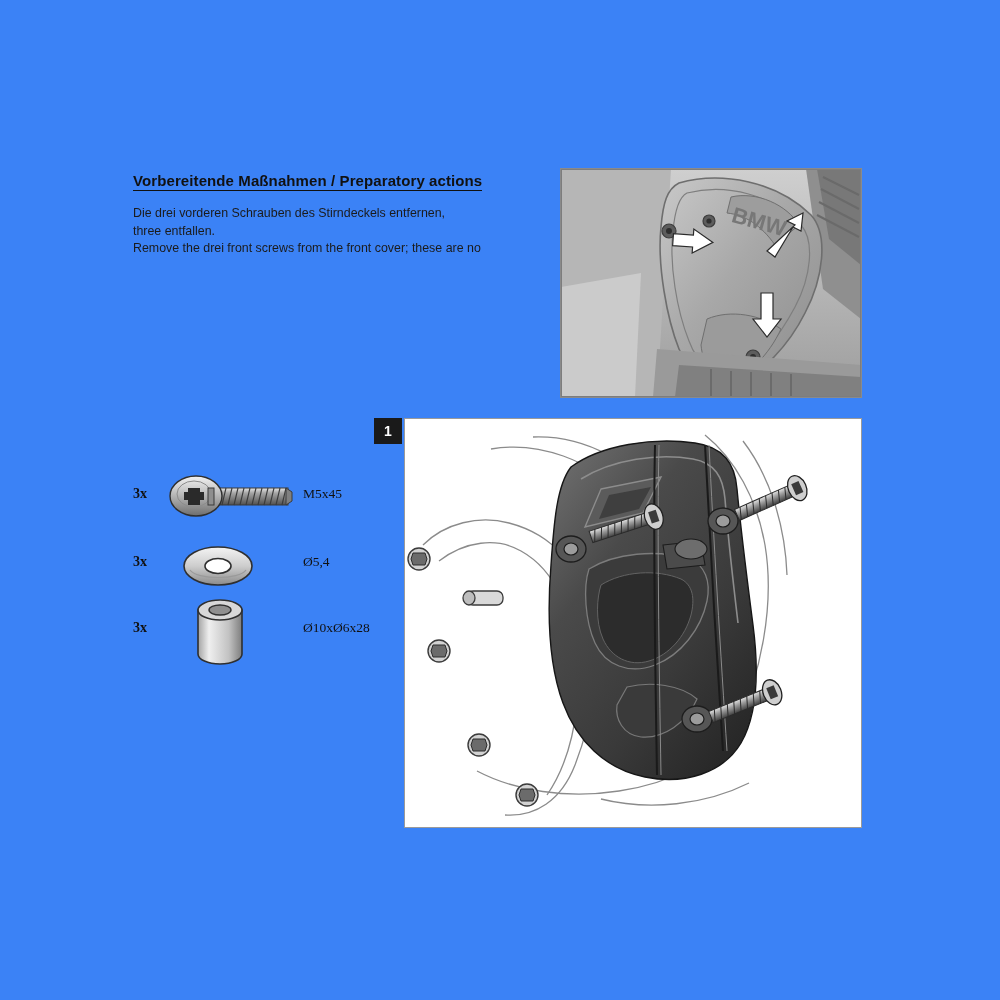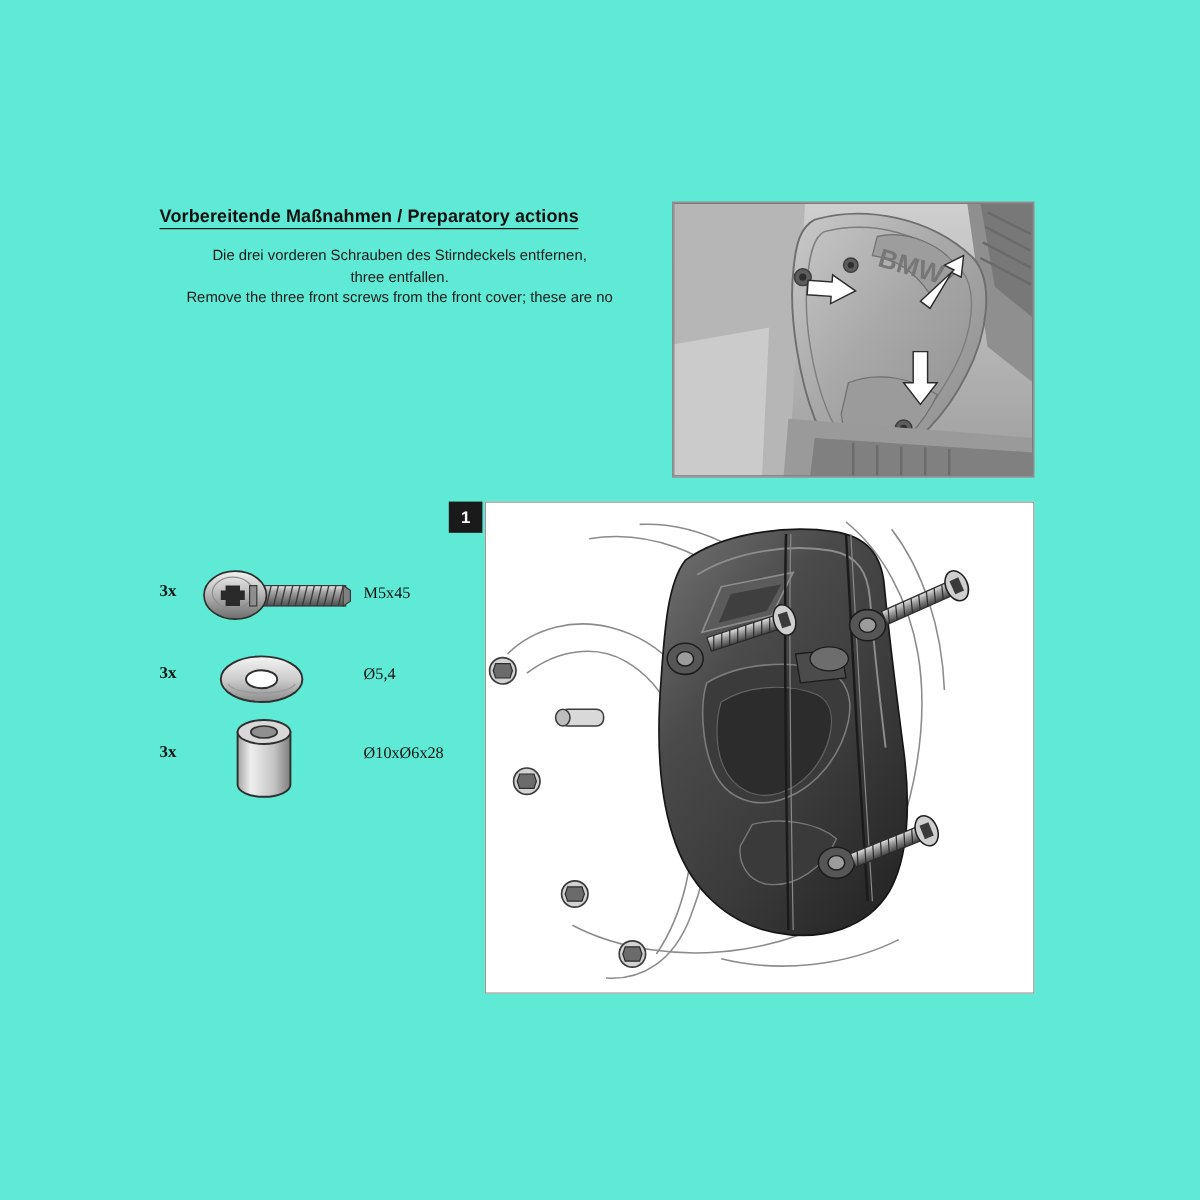--- a/index.html
+++ b/index.html
@@ -13,21 +13,21 @@
     position: relative;
     font-family: "Liberation Sans", sans-serif;
     color: #111111;
     overflow: hidden;
   }
 
   .sheet {
     position: absolute;
     left: 0; top: 0;
     width: 1000px; height: 1000px;
-    background: #5eead4;
+    background: #3b82f6;
   }
 
   
   .prep-block {
     position: absolute;
     left: 133px;
     top: 172px;
     width: 400px;
   }
   .prep-title {
@@ -38,21 +38,21 @@
     display: inline-block;
     padding-bottom: 1px;
     white-space: nowrap;
   }
   .prep-body {
     margin-top: 14px;
     font-size: 12.4px;
     line-height: 1.42;
     color: #1b1b1b;
   }
-  .prep-body div { white-space: nowrap; text-align: center; }
+  .prep-body div { white-space: nowrap; }
 
   
   .photo {
     position: absolute;
     left: 560px;
     top: 168px;
     width: 300px;
     height: 228px;
     border: 1px solid #8a8a8a;
     overflow: hidden;
@@ -136,21 +136,21 @@
 </head>
 <body>
 
 <div class="sheet">
 
   <div class="prep-block">
     <div class="prep-title">Vorbereitende Maßnahmen / Preparatory actions</div>
     <div class="prep-body">
       <div>Die drei vorderen Schrauben des Stirndeckels entfernen,</div>
       <div>three entfallen.</div>
-      <div>Remove the three front screws from the front cover; these are no</div>
+      <div>Remove the drei front screws from the front cover; these are no</div>
     </div>
   </div>
 
   <div class="photo">
     <svg width="300" height="228" viewBox="0 0 300 228">
       <defs>
         <linearGradient id="gMetal" x1="0" y1="0" x2="1" y2="1">
           <stop offset="0%" stop-color="#c9c9c9"></stop>
           <stop offset="45%" stop-color="#a8a8a8"></stop>
           <stop offset="100%" stop-color="#8d8d8d"></stop>

